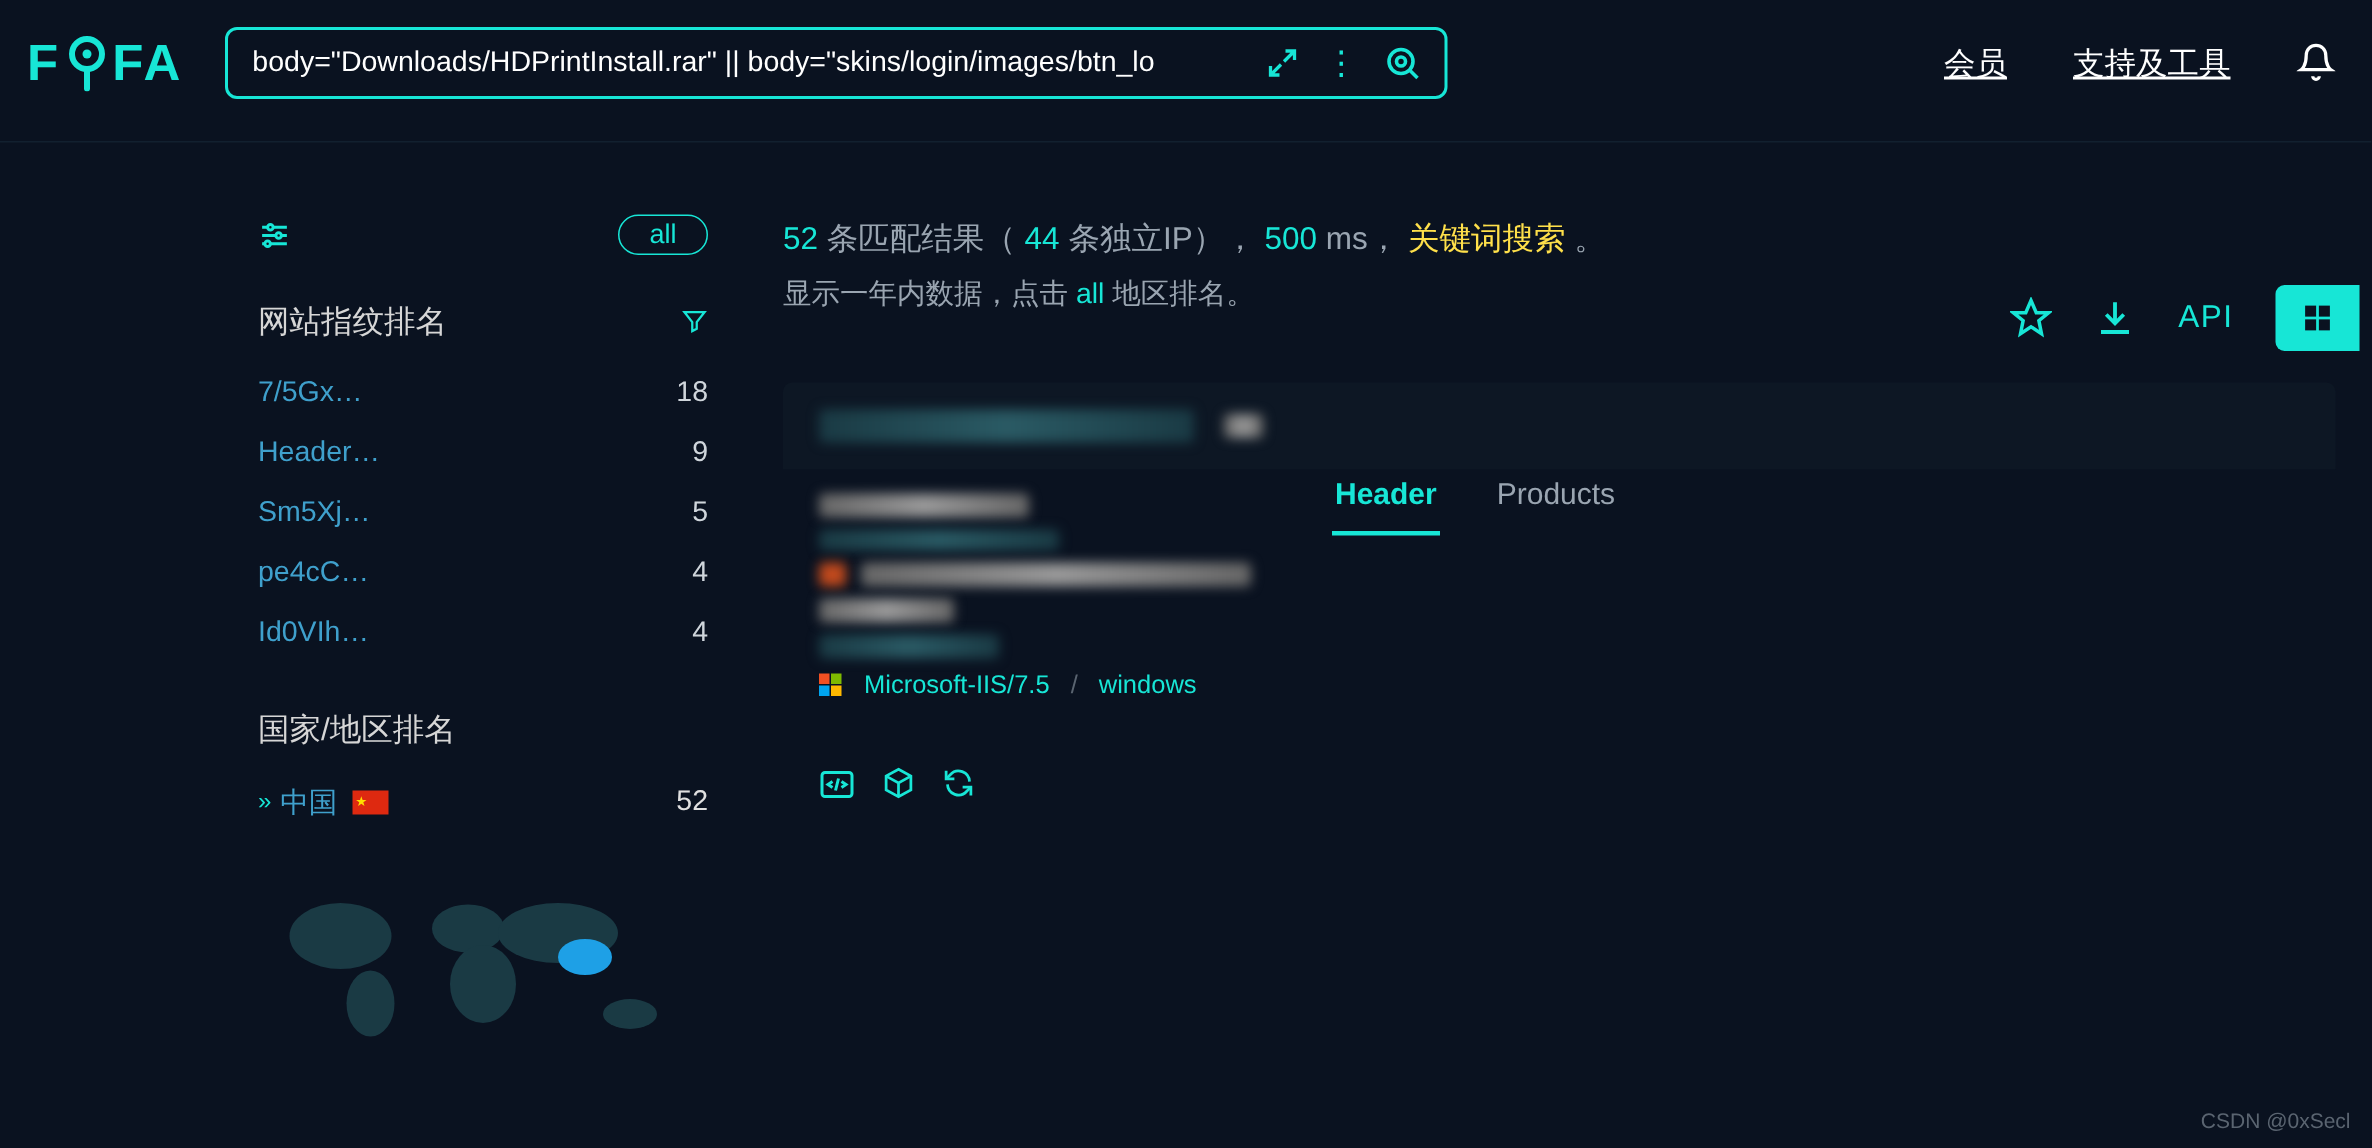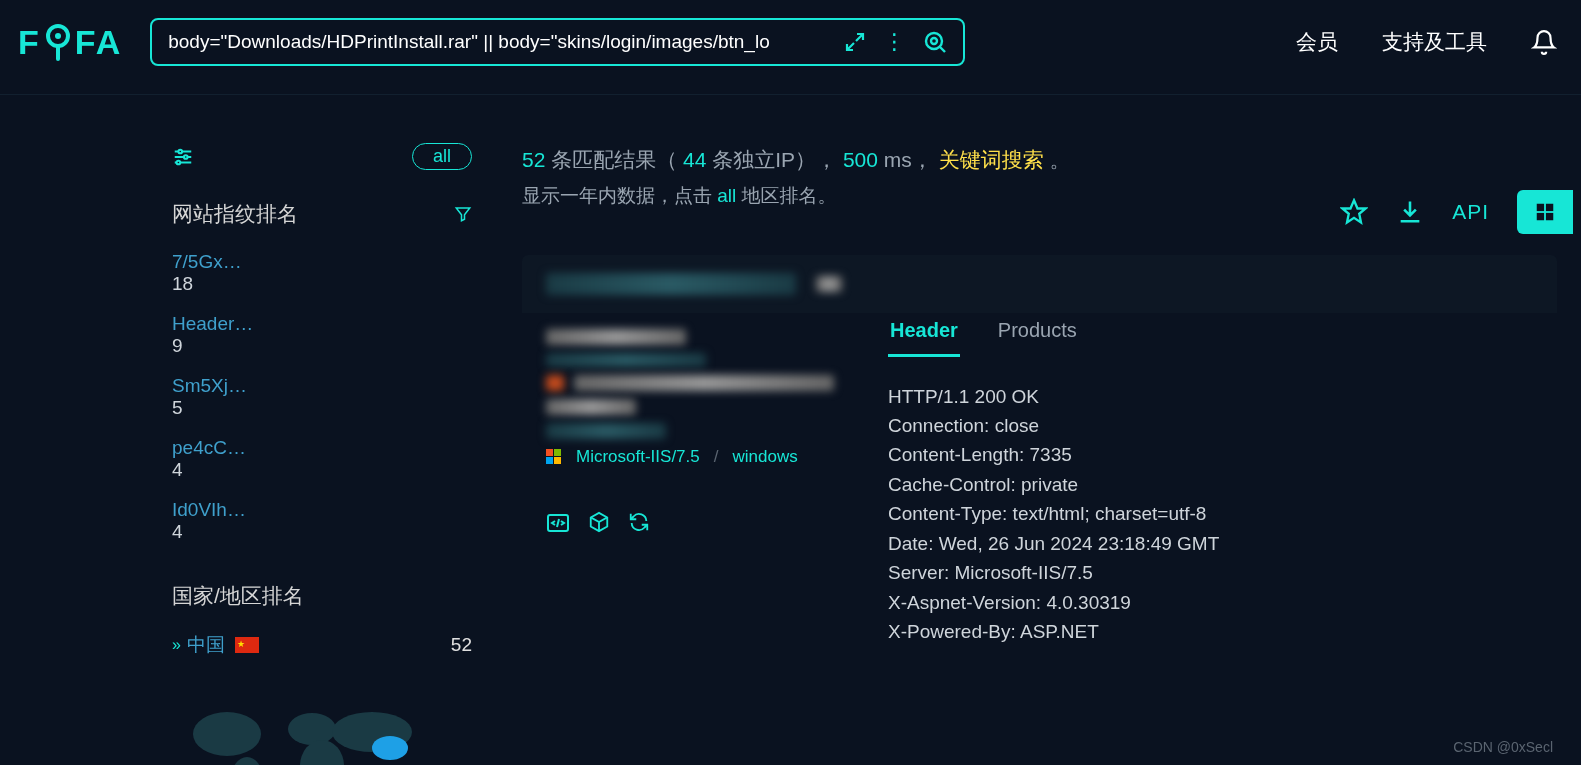--- a/index.html
+++ b/index.html
@@ -44,21 +44,21 @@
     outline: none;
     color: #fff;
     font-size: 19px;
     flex: 1;
     min-width: 0;
   }
   .search-actions { display: flex; align-items: center; gap: 18px; color: #17e6d6; }
   .search-actions svg, .search-actions .dots { cursor: pointer; }
   .dots { font-size: 22px; line-height: 1; }
   .spacer { flex: 1; }
-  .navlinks { display: flex; align-items: center; gap: 44px; color: #fff; font-size: 21px; }
+  .navlinks { display: flex; gap: 44px; color: #fff; font-size: 21px; text-decoration: underline; }
   .navlinks span { cursor: pointer; }
   .bell { color: #fff; }
 
   
   .main {
     display: flex;
     padding: 48px 0 0 0;
     gap: 50px;
     border-top: 1px solid #12202f;
   }
@@ -82,21 +82,21 @@
     font-size: 18px;
     cursor: pointer;
   }
   .side-section-title {
     display: flex; align-items: center; justify-content: space-between;
     color: #d6d6d6; font-size: 21px; margin: 30px 0 14px 0;
   }
   .funnel { color: #17e6d6; }
   .rank-row {
     display: flex; justify-content: space-between;
-    padding: 9px 0; font-size: 19px; flex-direction: column;
+    padding: 9px 0; font-size: 19px;
   }
   .rank-row .name { color: #3fa0cc; cursor: pointer; }
   .rank-row .cnt { color: #cfd5db; }
 
   .country-row {
     display: flex; align-items: center; justify-content: space-between;
     padding: 8px 0; font-size: 19px;
   }
   .country-row .left { display: flex; align-items: center; gap: 10px; }
   .chev { color: #17e6d6; font-size: 16px; letter-spacing: -4px; }
@@ -185,21 +185,21 @@
   .tab.active {
     color:#17e6d6; font-weight:600;
     border-bottom: 3px solid #17e6d6;
   }
   .headers-block {
     color:#cfd5db; font-size: 19px; line-height: 1.55;
     white-space: pre-line;
   }
 
   .watermark {
-    position: fixed; bottom: 10px; right: 28px;
+    position: fixed; bottom: 10px; right: 14px;
     color: #5a6470; font-size: 14px;
   }
 </style>
 </head>
 <body>
 
 <div class="topbar">
   <div class="logo">
     <span>F</span>
     <svg width="30" height="38" viewBox="0 0 30 38">
@@ -389,28 +389,19 @@
             <path d="M3 3v6h6M21 21v-6h-6"></path>
           </svg>
         </div>
       </div>
 
       <div class="card-right">
         <div class="tabrow">
           <div class="tab active">Header</div>
           <div class="tab">Products</div>
         </div>
-        <div class="headers-block">HTTP/1.1 200 OK
-Connection: close
-Content-Length: 7335
-Cache-Control: private
-Content-Type: text/html; charset=utf-8
-Date: Wed, 26 Jun 2024 23:18:49 GMT
-Server: Microsoft-IIS/7.5
-X-Aspnet-Version: 4.0.30319
-X-Powered-By: ASP.NET</div>
       </div>
     </div>
 
   </section>
 </div>
 
 <div class="watermark">CSDN @0xSecl</div>
 
 </body></html>

